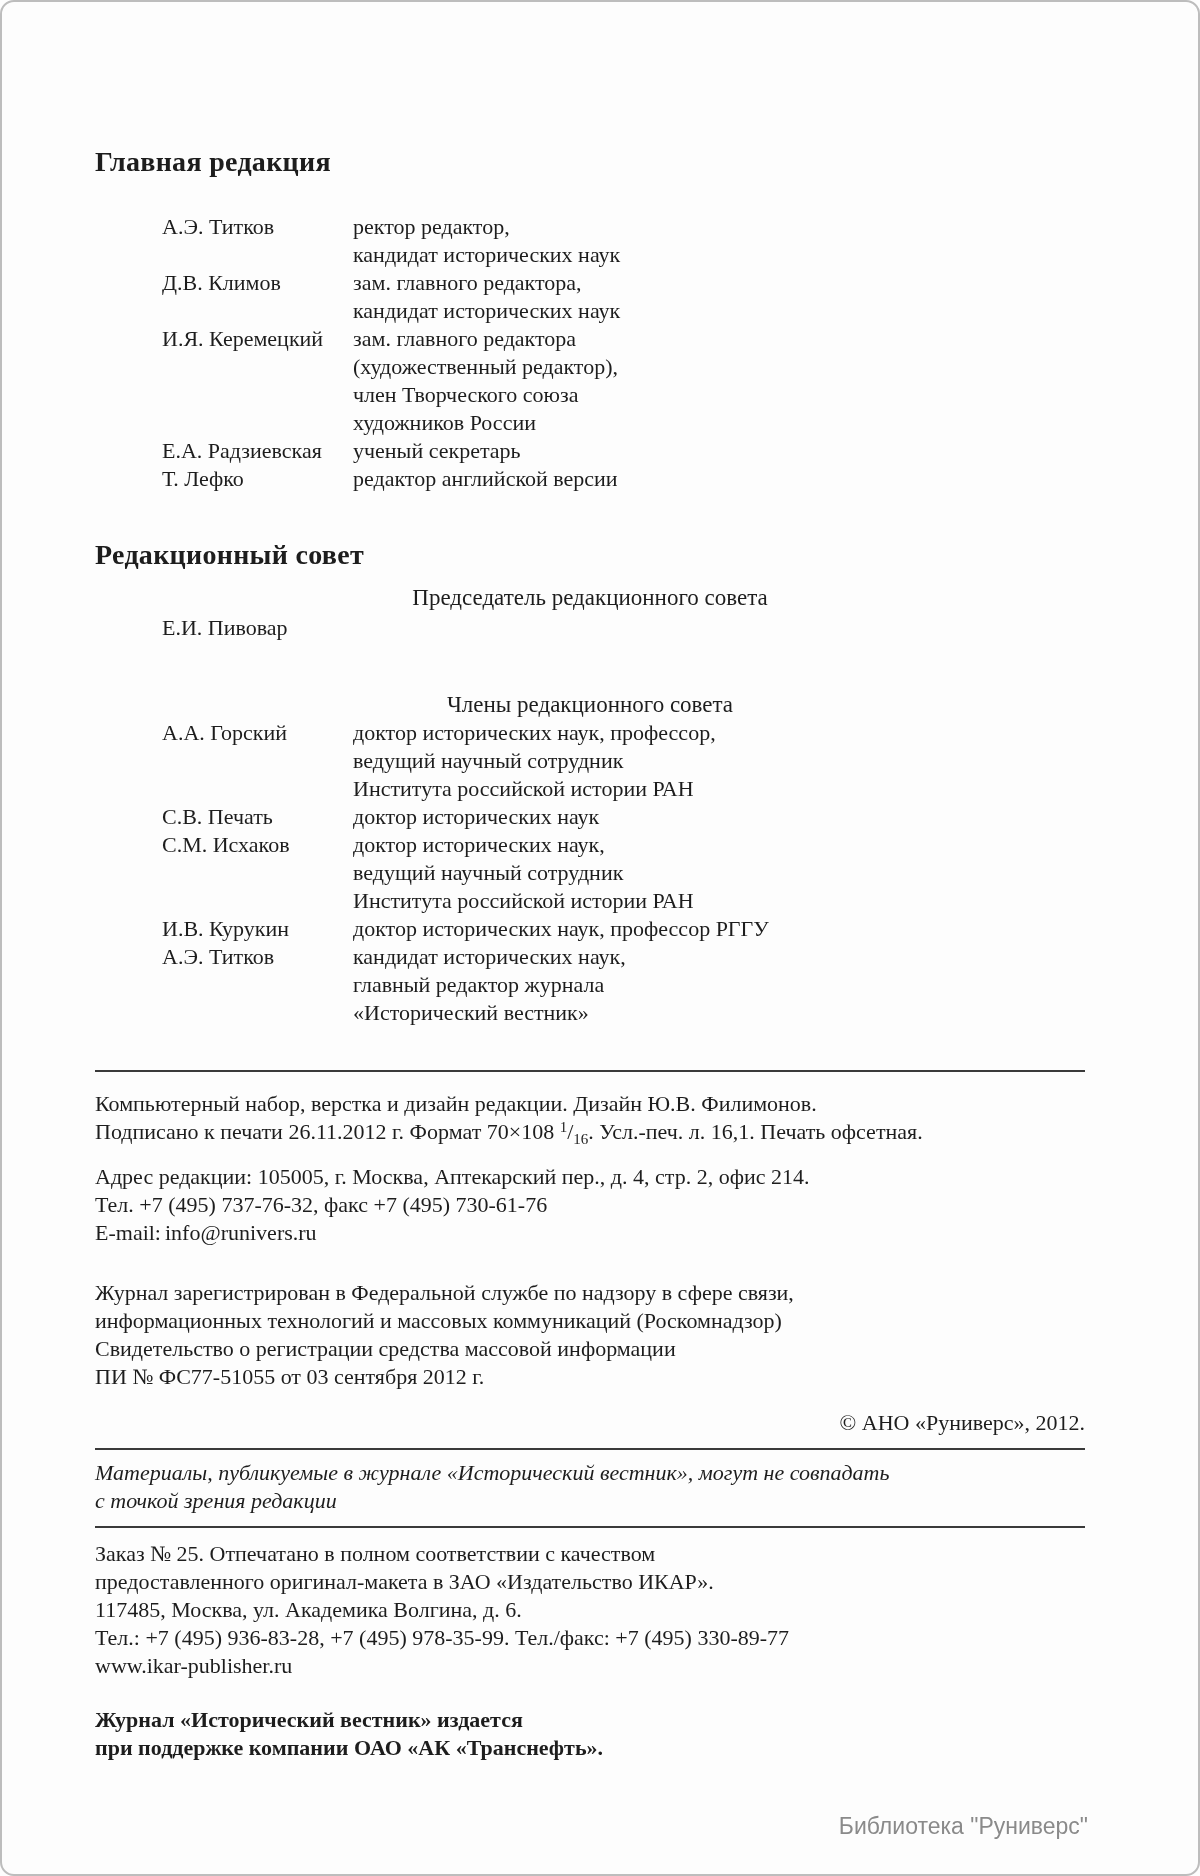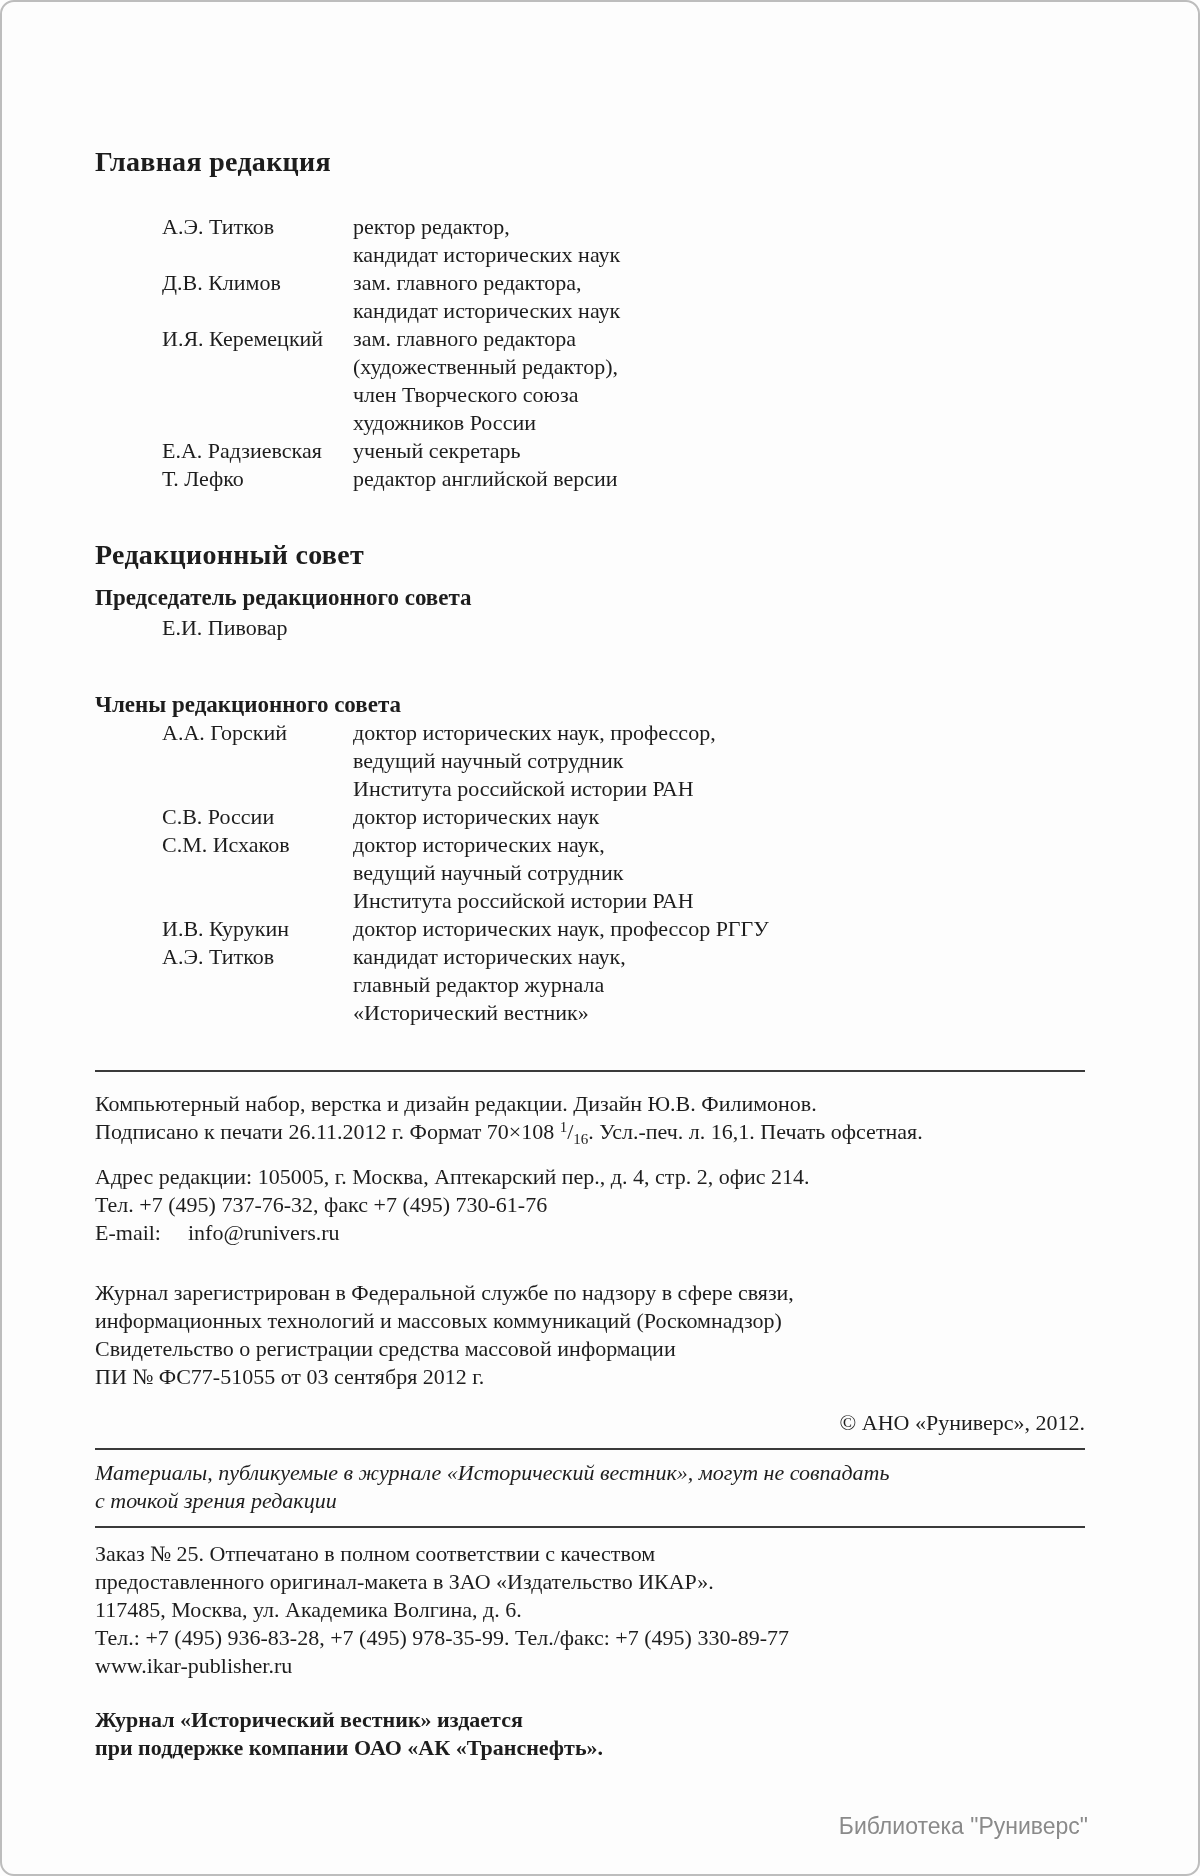--- a/index.html
+++ b/index.html
@@ -8,29 +8,29 @@
     background:#fdfdfd; overflow:hidden;
     font-family:"Liberation Serif", serif; color:#1d1d1d;
   }
   .page-frame {
     position:absolute; inset:0; border:2px solid #bdbdbd;
     border-radius:14px; pointer-events:none; box-sizing:border-box;
   }
   .block { position:absolute; left:95px; width:990px; }
   .line { font-size:22px; line-height:28px; white-space:nowrap; }
   .heading { font-size:28px; line-height:36px; font-weight:700; letter-spacing:0.3px; margin:0; }
-  .subhead { font-size:23px; line-height:28px; font-weight:700; white-space:nowrap; }
+  .subhead { font-size:23px; line-height:28px; font-weight:400; white-space:nowrap;text-align:center; }
   .row { display:flex; padding-left:47px; }
   .row .name { flex:0 0 191px; width:191px; font-size:22px; line-height:28px; white-space:nowrap;margin-left:20px; }
   .row .role { flex:1; }
   .rule { position:absolute; left:95px; width:990px; height:2px; background:#3a3a3a; }
   .copyright { text-align:right; }
   .disclaimer .line { font-style:italic; }
   .support .line { font-weight:700; }
-  .email-value { margin-left:27px; }
+  .email-value { margin-left:4px; }
   .frac { white-space:nowrap; }
   .frac sup { font-size:15px; vertical-align:7px; line-height:0; }
   .frac sub { font-size:15px; vertical-align:-5px; line-height:0; }
   .watermark {
     position:absolute; top:1812px; right:112px;
     font-family:"Liberation Sans", sans-serif;
     font-size:23px; line-height:28px; color:#8a8a8a; white-space:nowrap;
   }
 </style>
 </head>
@@ -94,21 +94,21 @@
   <div class="block" style="top:719px">
     <div class="row">
       <div class="name">А.А. Горский</div>
       <div class="role">
         <div class="line">доктор исторических наук, профессор,</div>
         <div class="line">ведущий научный сотрудник</div>
         <div class="line">Института российской истории РАН</div>
       </div>
     </div>
     <div class="row">
-      <div class="name">С.В. России</div>
+      <div class="name">С.В. Печать</div>
       <div class="role">
         <div class="line">доктор исторических наук</div>
       </div>
     </div>
     <div class="row">
       <div class="name">С.М. Исхаков</div>
       <div class="role">
         <div class="line">доктор исторических наук,</div>
         <div class="line">ведущий научный сотрудник</div>
         <div class="line">Института российской истории РАН</div>

